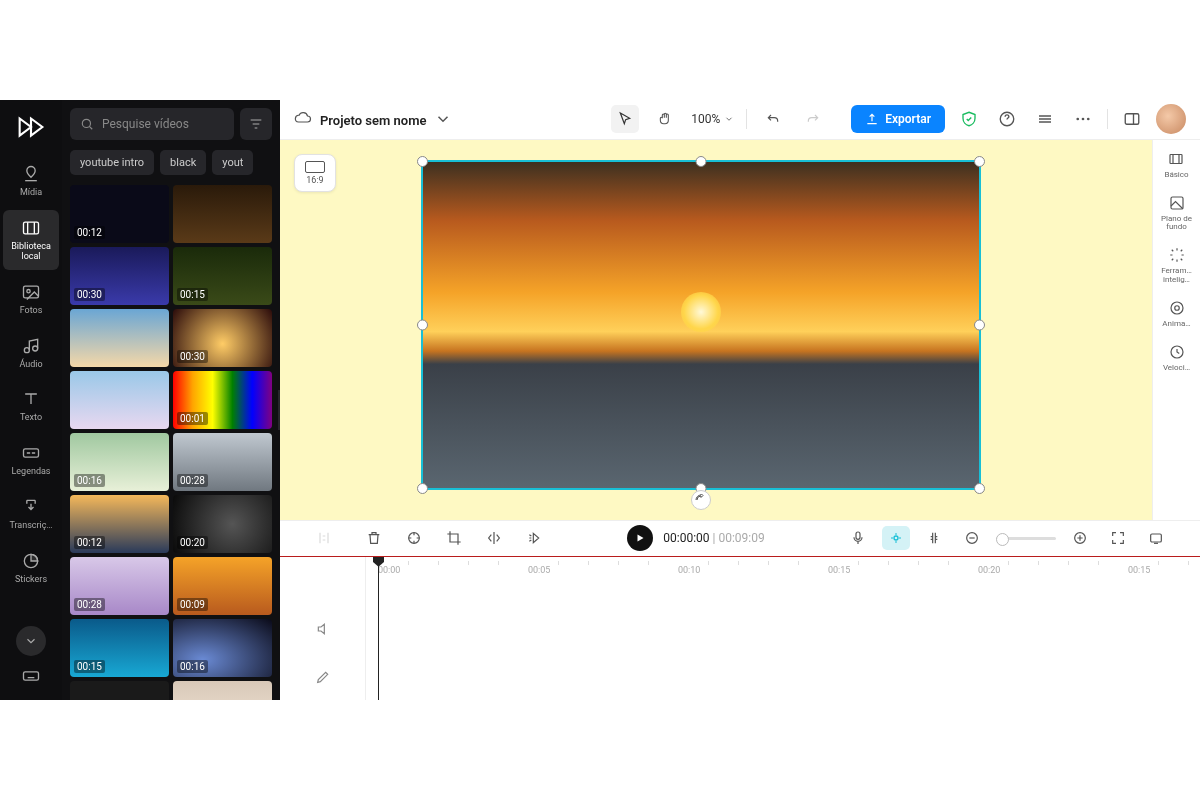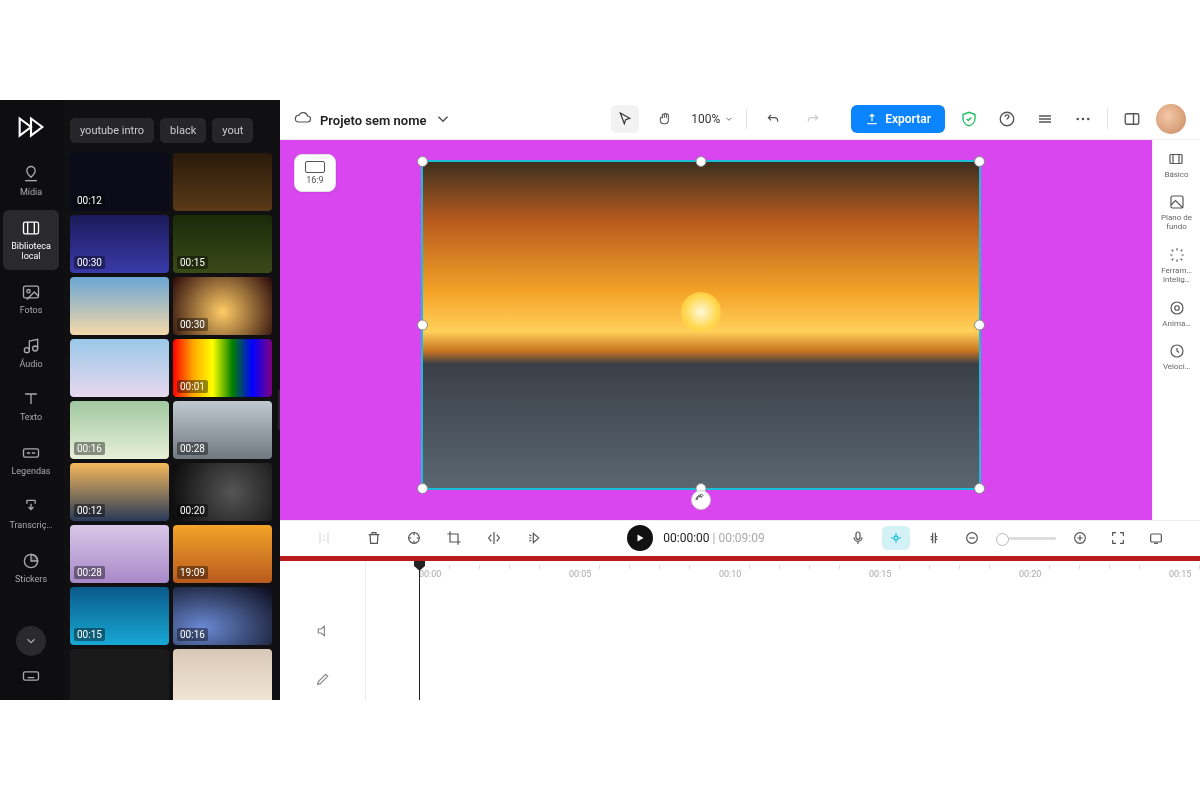--- a/index.html
+++ b/index.html
@@ -30,21 +30,21 @@
   .proj { display:flex; align-items:flex-end; gap:8px; font-size:13px; font-weight:600; color:#222;}
   .proj svg{width:18px;height:18px;}
   .top-center { margin-left:auto; display:flex; align-items:center; gap:12px;}
   .icon-btn { width:28px; height:28px; display:flex; align-items:center; justify-content:center; border-radius:5px; color:#555; cursor:pointer;}
   .zoom { font-size:12px; color:#333; display:flex; align-items:center; gap:4px;}
   .divider { width:1px; height:20px; background:#e3e3e3;}
   .top-right { display:flex; align-items:center; gap:10px; margin-left:12px;}
   .export-btn { background:#0a84ff; color:#fff; font-size:12px; font-weight:600; padding:7px 14px; border-radius:6px; display:flex; align-items:center; gap:6px;}
   .avatar { width:30px; height:30px; border-radius:50%; background: radial-gradient(circle at 40% 40%, #f4c9a8, #c88860);}
   
-  .canvas-area { flex:1; display:flex; background:#d946ef; position:relative;gap:40px;}
+  .canvas-area { flex:1; display:flex; background:#fef9c3; position:relative;gap:40px;}
   .ratio-badge { position:absolute; top:14px; left:14px; background:#fff; border:1px solid #e2e2e2; border-radius:8px; padding:6px 10px; box-shadow:0 1px 3px rgba(0,0,0,0.08); display:flex; flex-direction:column; align-items:center; gap:2px;}
   .ratio-badge .r{ width:20px; height:12px; border:1.5px solid #555; border-radius:2px;}
   .ratio-badge span{font-size:9px; color:#555;}
   .preview-wrap { flex:1; display:flex; align-items:center; justify-content:center; padding:20px 40px 30px 50px;}
   .preview { position:relative; width:560px; height:330px; border:2px solid #18bfd6; }
   .preview .img { width:100%; height:100%; background: linear-gradient(to bottom, #3d3020 0%, #b85a1e 18%, #f5a328 40%, #ffd05a 52%, #c77420 58%, #3a4048 62%, #5a6670 100%);}
   .sun { position:absolute; top:46%; left:50%; transform:translate(-50%,-50%); width:40px; height:40px; border-radius:50%; background:radial-gradient(circle,#fff9d8,#ffd64a 60%, rgba(255,200,60,0));}
   .handle { position:absolute; width:11px; height:11px; background:#fff; border:1.5px solid #888; border-radius:50%;}
   .h-tl{top:-6px;left:-6px;} .h-tr{top:-6px;right:-6px;} .h-bl{bottom:-6px;left:-6px;} .h-br{bottom:-6px;right:-6px;}
   .h-tm{top:-6px;left:50%;transform:translateX(-50%);} .h-bm{bottom:-6px;left:50%;transform:translateX(-50%);}
@@ -58,21 +58,21 @@
   .timeline-bar { height:40px; border-top:1px solid #eee; display:flex; align-items:center; padding:0 30px; gap:22px; color:#555;}
   .tb-group{display:flex; align-items:center; gap:12px;}
   .play-btn { width:26px; height:26px; border-radius:50%; background:#111; display:flex; align-items:center; justify-content:center;}
   .timecode { font-size:12px; color:#222;}
   .timecode .total{color:#aaa;}
   .tb-right{margin-left:auto; display:flex; align-items:center; gap:10px;}
   .ai-btn { width:28px; height:24px; background:#d4f2f6; border-radius:5px; display:flex; align-items:center; justify-content:center;}
   .zoom-slider { width:60px; height:3px; background:#ddd; border-radius:2px; position:relative;}
   .zoom-slider::after{content:""; position:absolute; left:0; top:-4px; width:11px; height:11px; background:#fff; border:1px solid #bbb; border-radius:50%;}
   
-  .timeline { height:160px; display:flex; border-top:5px solid #b91c1c;gap:41px; }
+  .timeline { height:160px; display:flex; border-top:1px solid #b91c1c; }
   .tl-left { width:86px; border-right:1px solid #eee; display:flex; flex-direction:column; align-items:center; justify-content:center; gap:20px; padding-top:50px;}
   .tl-main { flex:1; position:relative; overflow:hidden;}
   .ruler { height:26px; position:relative; font-size:9px; color:#aaa;}
   .ruler .tick{position:absolute; top:8px;}
   .playhead { position:absolute; top:0; left:12px; width:1px; height:160px; background:#222;}
   .playhead::before{content:""; position:absolute; top:-2px; left:-5px; width:11px; height:12px; background:#222; clip-path: polygon(0 0, 100% 0, 100% 60%, 50% 100%, 0 60%);}
   .track { position:absolute; top:68px; left:12px; height:40px; width:266px; border:2px solid #18bfd6; border-radius:3px; overflow:hidden; background:linear-gradient(to right,#b85a1e,#f5a328,#b85a1e,#f5a328,#b85a1e);}
   .track-label { position:absolute; top:3px; left:6px; font-size:10px; color:#fff; text-shadow:0 0 3px rgba(0,0,0,0.7);}
   .track-handle { position:absolute; top:0; width:6px; height:100%; background:#18bfd6;}
   .track-handle.l{left:0;} .track-handle.r{right:0;}
@@ -153,20 +153,34 @@
       <div>
         <svg width="20" height="20" viewBox="0 0 24 24" stroke="#aaa" stroke-width="1.6" fill="none">
             <rect x="3" y="7" width="18" height="10" rx="2"></rect>
             <path d="M7 11h.01M11 11h.01M15 11h.01M8 14h8"></path>
           </svg>
       </div>
     </div>
   </div>
 
   <div class="library">
+    <div class="search-row">
+      <div class="search">
+        <svg width="14" height="14" viewBox="0 0 24 24" stroke="#888" stroke-width="2" fill="none">
+            <circle cx="11" cy="11" r="7"></circle>
+            <path d="M21 21l-5-5"></path>
+          </svg>
+        <span>Pesquise vídeos</span>
+      </div>
+      <div class="filter-btn">
+        <svg width="16" height="16" viewBox="0 0 24 24" stroke="#aaa" stroke-width="1.8" fill="none">
+            <path d="M4 6h16M7 12h10M10 18h4"></path>
+          </svg>
+      </div>
+    </div>
     <div class="chips">
       <div class="chip">youtube intro</div>
       <div class="chip">black</div>
       <div class="chip">yout</div>
     </div>
     <div class="grid" id="thumb-grid">
         <div class="thumb" style="background: rgb(10, 10, 24);">
           <div class="dur">00:12</div>
         </div>
         <div class="thumb" style="background: linear-gradient(rgb(42, 26, 10), rgb(90, 58, 24));"></div>
@@ -193,21 +207,21 @@
         <div class="thumb" style="background: linear-gradient(rgb(245, 184, 90), rgb(42, 58, 90));">
           <div class="dur">00:12</div>
         </div>
         <div class="thumb" style="background: radial-gradient(circle at 60% 50%, rgb(85, 85, 85), rgb(10, 10, 10));">
           <div class="dur">00:20</div>
         </div>
         <div class="thumb" style="background: linear-gradient(rgb(216, 200, 232), rgb(168, 136, 200));">
           <div class="dur">00:28</div>
         </div>
         <div class="thumb" style="background: linear-gradient(rgb(245, 163, 40), rgb(184, 90, 30));">
-          <div class="dur">19:09</div>
+          <div class="dur">00:09</div>
         </div>
         <div class="thumb" style="background: linear-gradient(rgb(10, 90, 138), rgb(24, 168, 212));">
           <div class="dur">00:15</div>
         </div>
         <div class="thumb" style="background: radial-gradient(at 30% 70%, rgb(106, 138, 212), rgb(10, 10, 24));">
           <div class="dur">00:16</div>
         </div>
         <div class="thumb" style="background: rgb(26, 26, 26);"></div>
         <div class="thumb" style="background: linear-gradient(rgb(216, 200, 184), rgb(245, 232, 216));"></div>
       </div>

